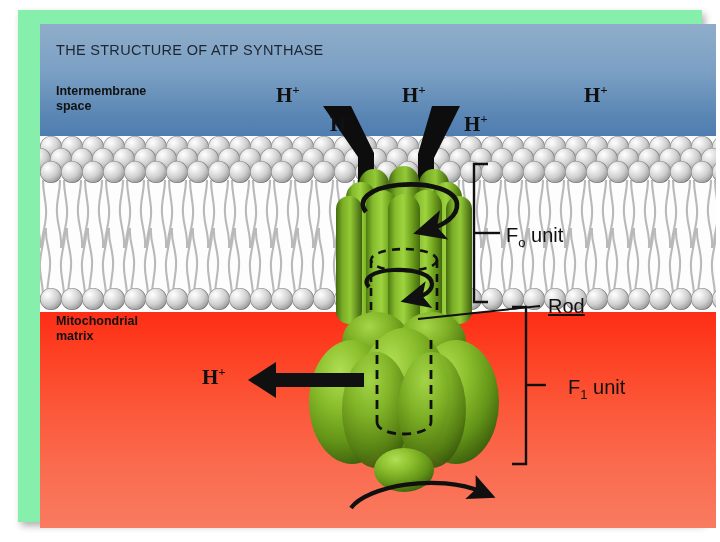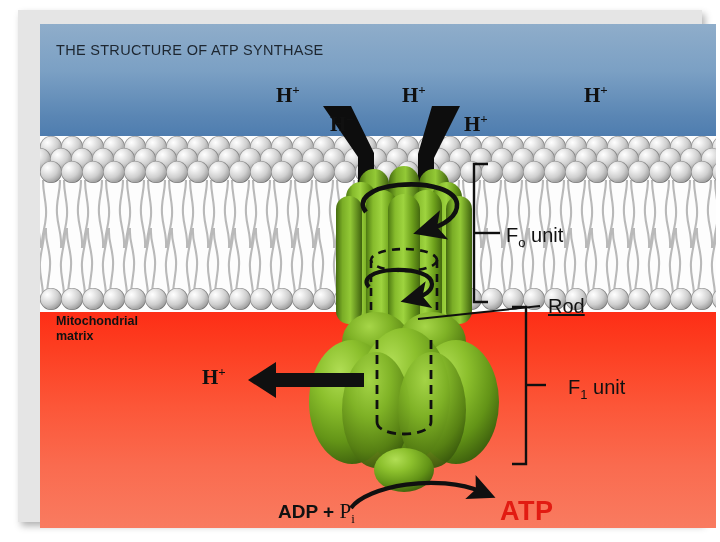--- a/index.html
+++ b/index.html
@@ -3,21 +3,21 @@
 <meta charset="utf-8">
 <style>
   html,body{margin:0;padding:0;background:#ffffff;}
   body{width:720px;height:542px;overflow:hidden;font-family:"Liberation Sans",sans-serif;}
 
   .shot{position:relative;width:720px;height:542px;background:#ffffff;}
 
   
   .frame{
     position:absolute;left:18px;top:10px;width:684px;height:512px;
-    background:#e5e5e5;
+    background:#86efac;
     box-shadow:3px 4px 7px rgba(0,0,0,.30);
   }
   .canvas{
     position:absolute;left:22px;top:14px;width:676px;height:504px;
     overflow:hidden;
   }
 
   
   .sky{
     position:absolute;left:0;top:0;width:100%;height:118px;
@@ -441,20 +441,24 @@
         </g>
 
         <g>
           <path d="M472,283 L486,283 L486,440 L472,440" fill="none" stroke="#101010" stroke-width="2.4"></path>
           <path d="M486,361 L506,361" fill="none" stroke="#101010" stroke-width="2.4"></path>
         </g>
       </svg>
 
       <div class="title">THE STRUCTURE OF ATP SYNTHASE</div>
 
+      <div class="lbl-inter">
+        <span>Intermembrane</span><br>
+        <span>space</span>
+      </div>
 
       <div class="lbl-matrix">
         <span>Mitochondrial</span><br>
         <span>matrix</span>
       </div>
 
       <div class="hplus" style="left:236px;top:58px;"><span>H</span><sup>+</sup></div>
       <div class="hplus" style="left:362px;top:58px;"><span>H</span><sup>+</sup></div>
       <div class="hplus" style="left:544px;top:58px;"><span>H</span><sup>+</sup></div>
       <div class="hplus" style="left:290px;top:87px;"><span>H</span><sup>+</sup></div>
@@ -466,21 +470,17 @@
       </div>
 
       <div class="callout" style="left:508px;top:271px;text-decoration:underline;">
         <span>Rod</span>
       </div>
 
       <div class="callout" style="left:528px;top:352px;">
         <span>F</span><sub>1</sub><span> unit</span>
       </div>
 
-      <div class="adp">
-        <span>ADP + </span><span class="pi"><span>P</span><sub>i</sub></span>
-      </div>
-
-      <div class="atp">ATP</div>
+
 
     </div>
   </div>
 </div>
 
 </body></html>

